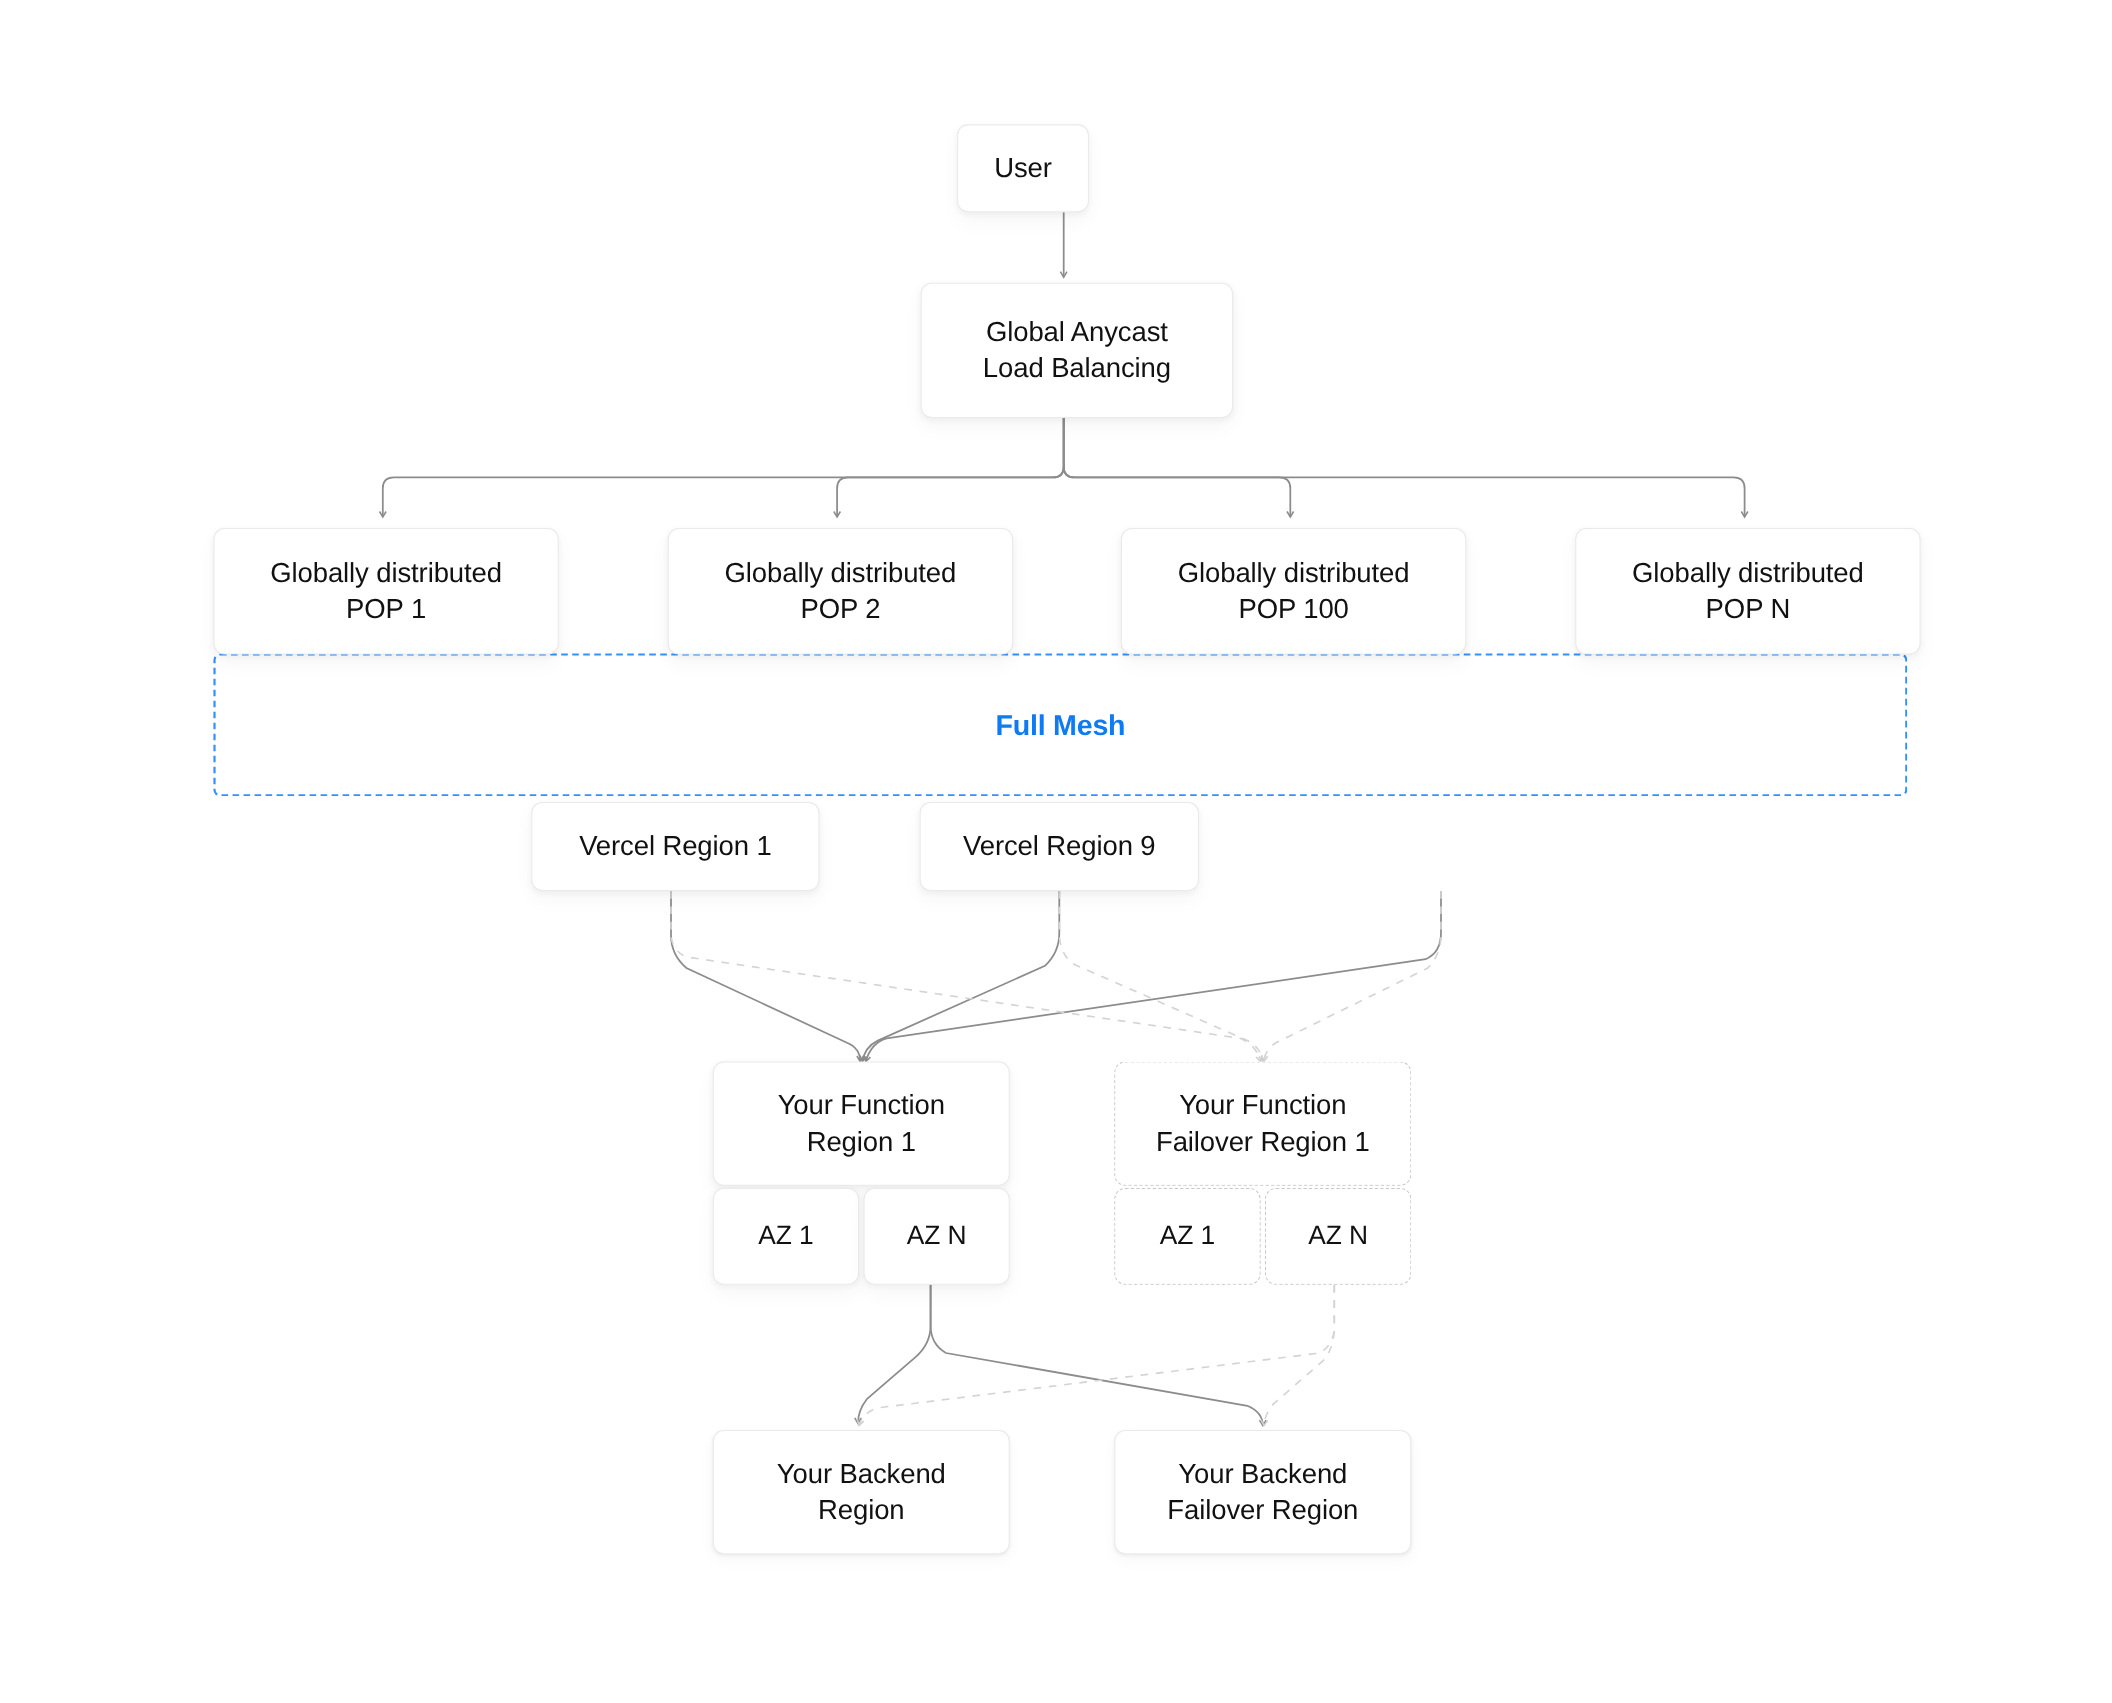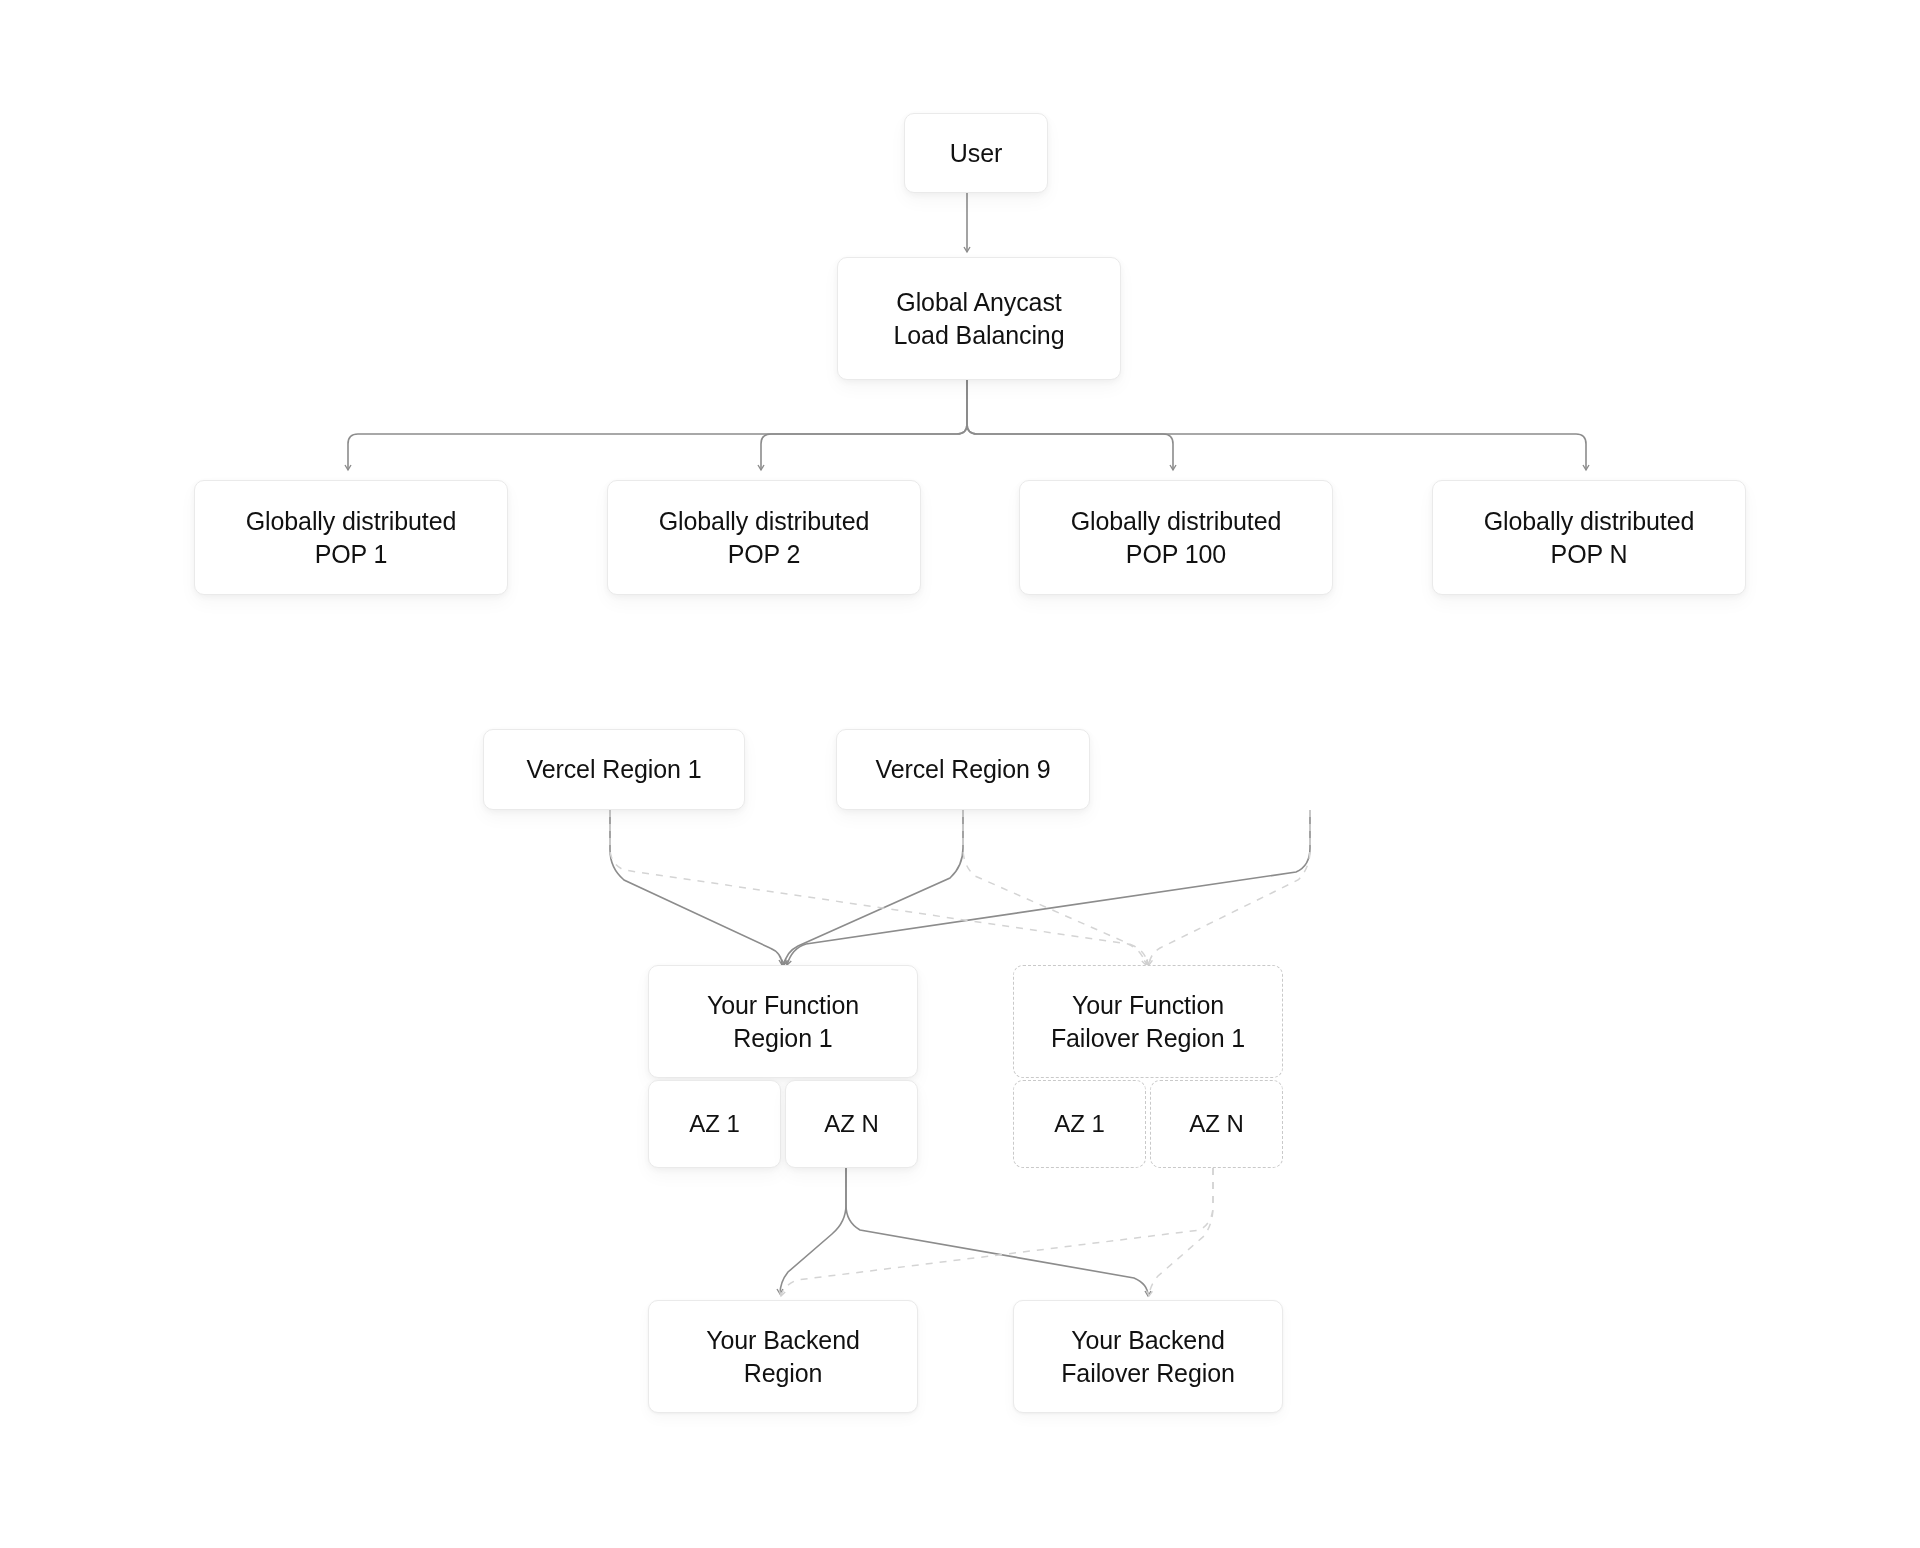--- a/index.html
+++ b/index.html
@@ -114,21 +114,21 @@
       <path d="M846,1168 L846,1205 Q846,1222 860,1230 L1134,1278 Q1148,1284 1148,1296" marker-end="url(#ah)"></path>
     </g>
 
     <g fill="none" stroke="#d4d4d4" stroke-width="1.5" stroke-dasharray="7 7">
 
       <path d="M1213,1168 L1213,1206 Q1213,1222 1200,1230 L797,1280 Q784,1285 781,1296" marker-end="url(#ahd)"></path>
       <path d="M1213,1168 L1213,1206 Q1213,1224 1204,1236 L1158,1276 Q1150,1285 1149,1296" marker-end="url(#ahd)"></path>
     </g>
   </svg>
 
-  <div class="node" style="left:904px; top:113px; width:144px; height:80px;text-align:center;">
+  <div class="node" style="left:870px; top:113px; width:120px; height:80px;text-align:center;">
     <span>User</span>
   </div>
 
   <div class="node" style="left:837px; top:257px; width:284px; height:123px;">
     <span>Global Anycast
 Load Balancing</span>
   </div>
 
   <div class="node" style="left:194px; top:480px; width:314px; height:115px;">
     <span>Globally distributed
@@ -140,20 +140,23 @@
   </div>
   <div class="node" style="left:1019px; top:480px; width:314px; height:115px;">
     <span>Globally distributed
 POP 100</span>
   </div>
   <div class="node" style="left:1432px; top:480px; width:314px; height:115px;">
     <span>Globally distributed
 POP N</span>
   </div>
 
+  <div class="mesh-box" style="left:194px; top:594px; width:1540px; height:130px;">
+    <span class="mesh-label">Full Mesh</span>
+  </div>
 
   <div class="node" style="left:483px; top:729px; width:262px; height:81px;">
     <span>Vercel Region 1</span>
   </div>
   <div class="node" style="left:836px; top:729px; width:254px; height:81px;">
     <span>Vercel Region 9</span>
   </div>
 
   <div class="node" style="left:648px; top:965px; width:270px; height:113px;">
     <span>Your Function

